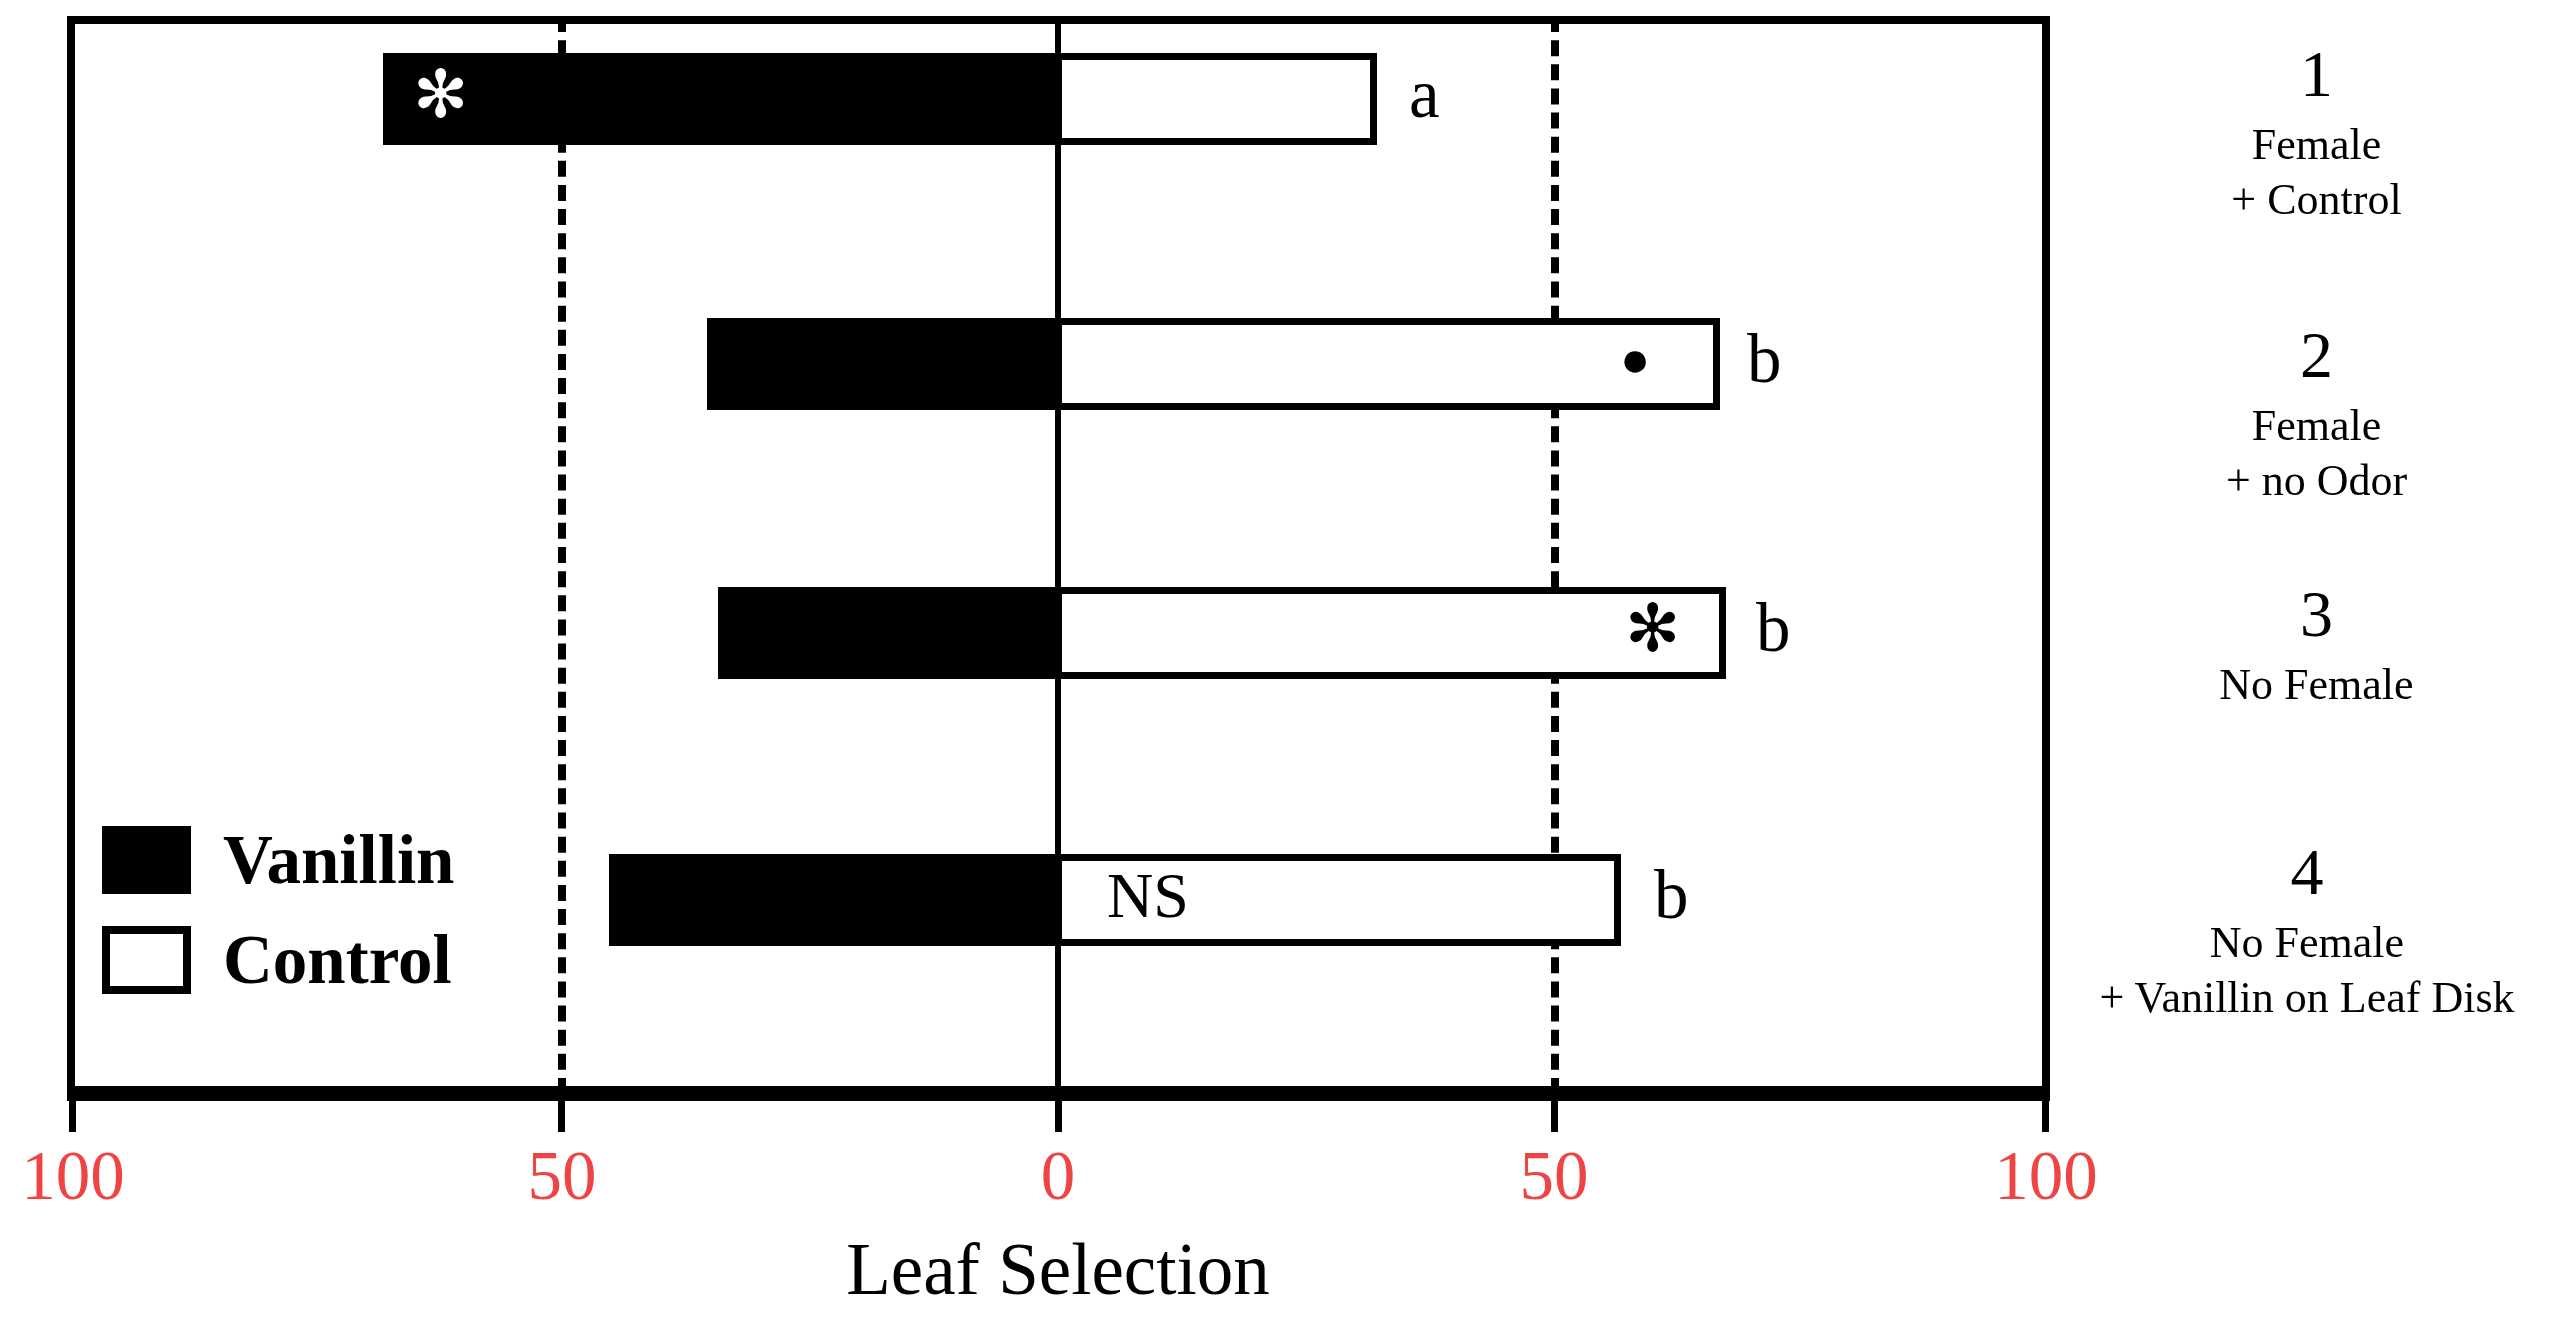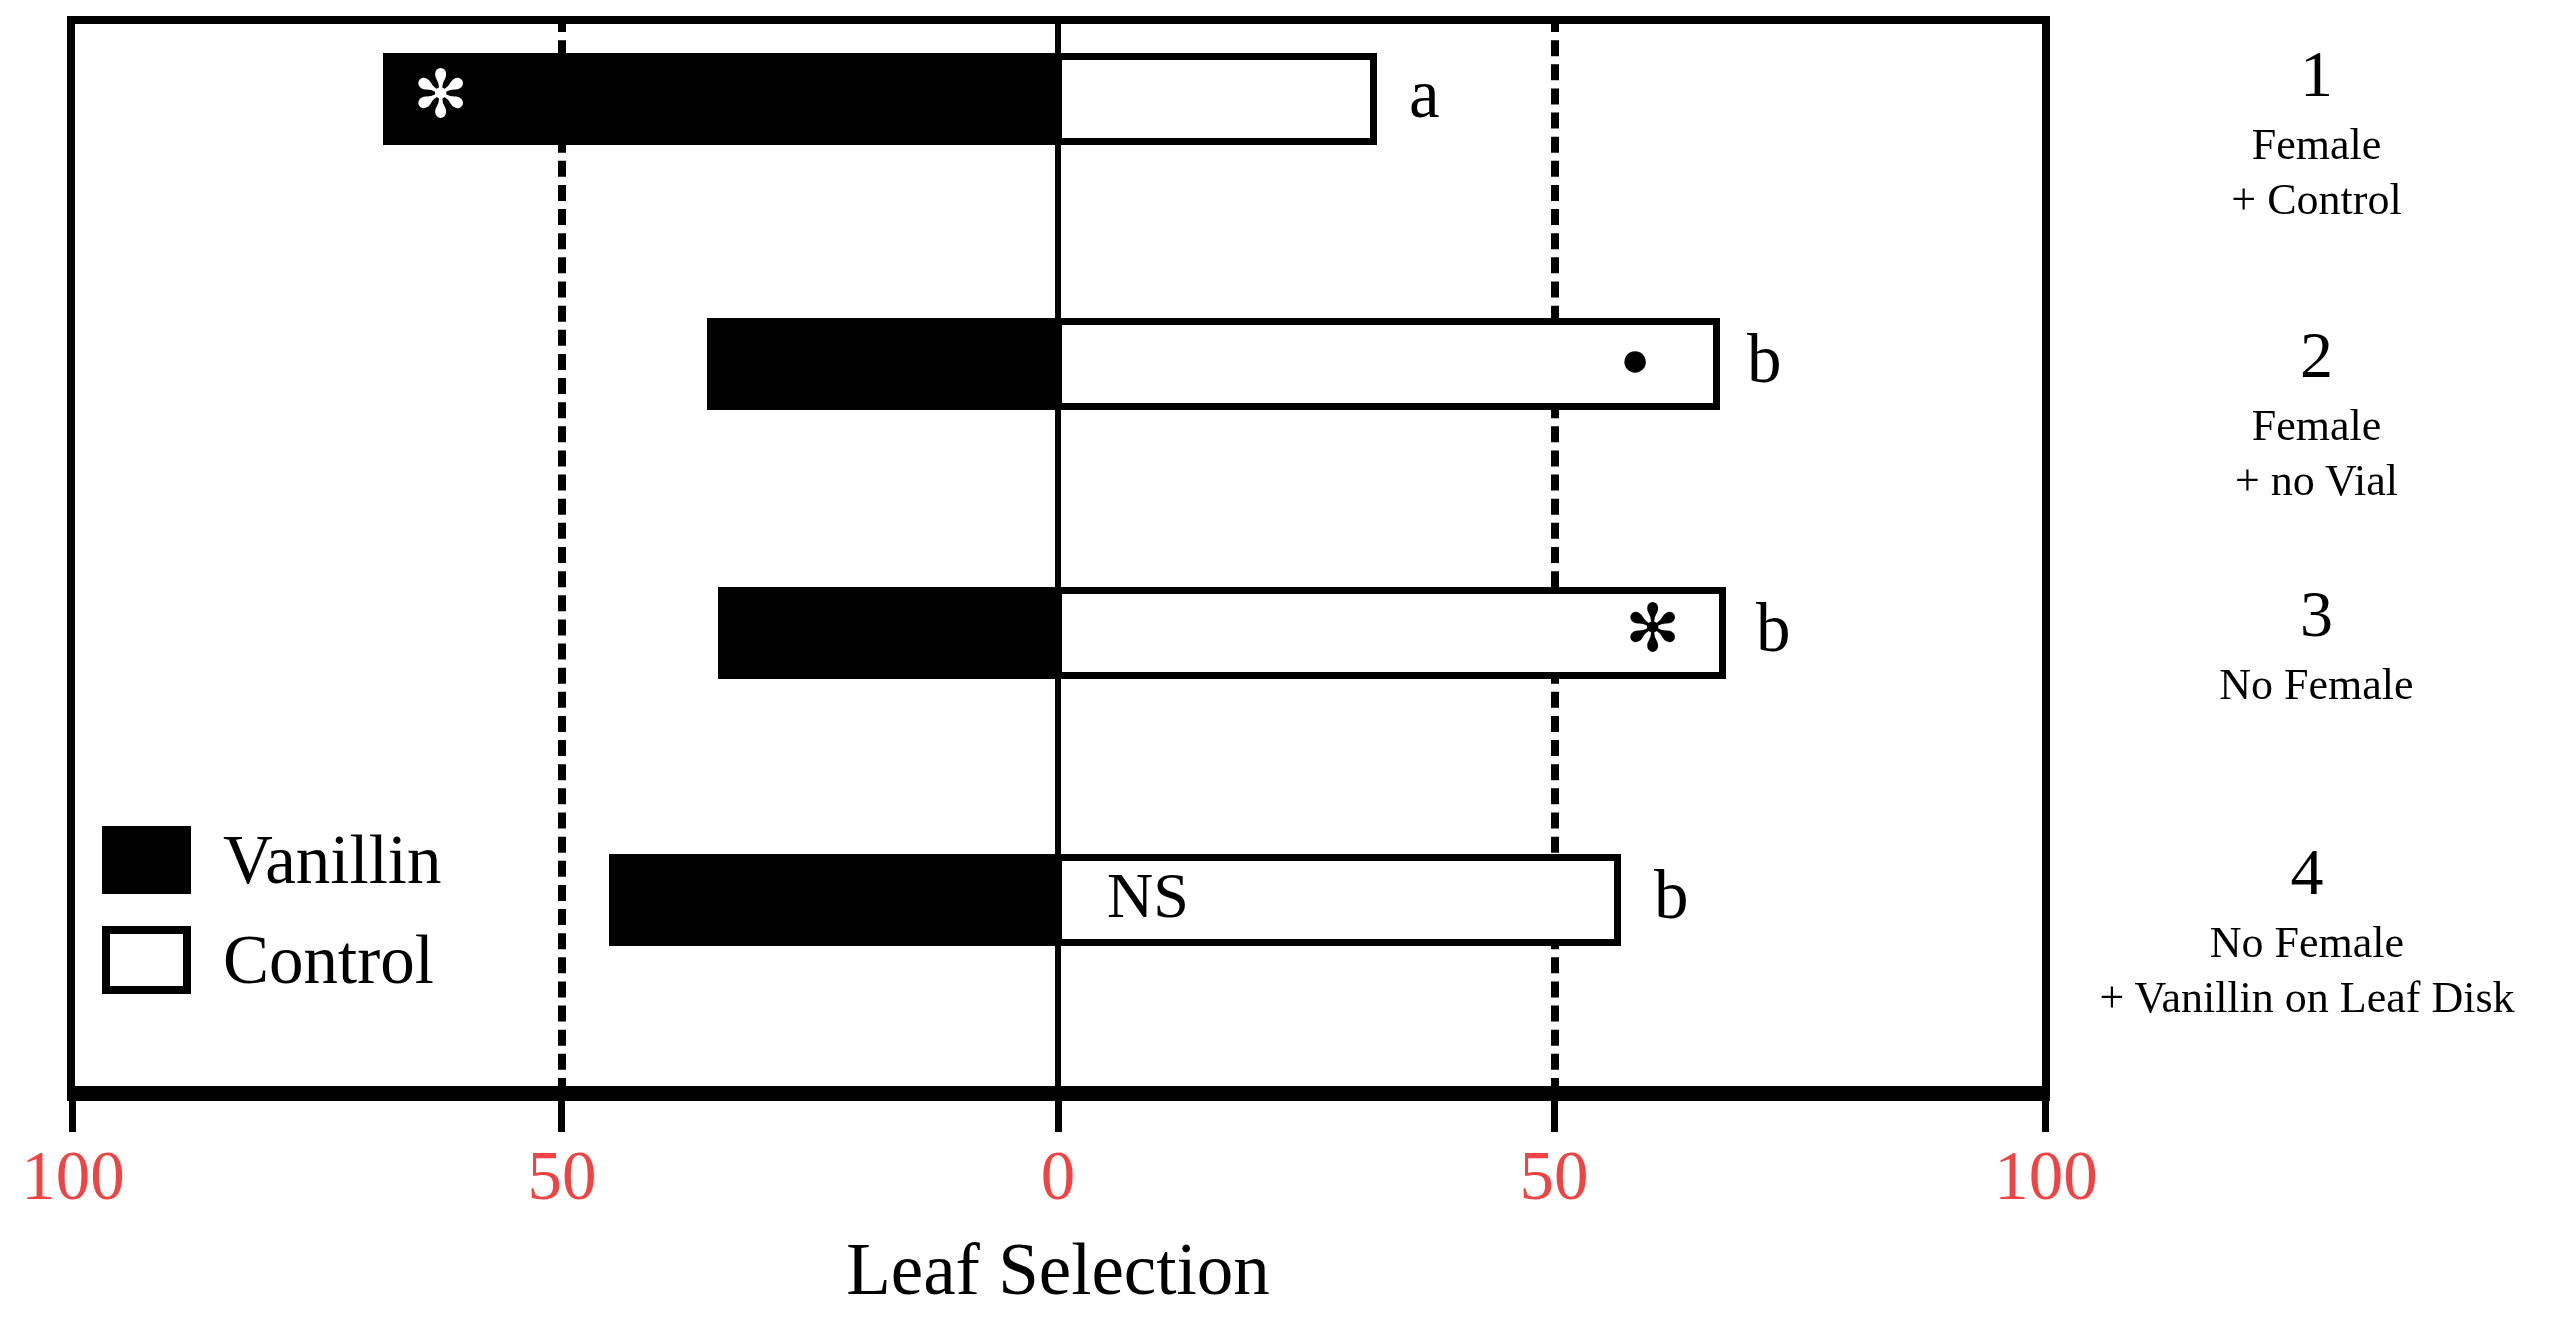--- a/index.html
+++ b/index.html
@@ -39,21 +39,21 @@
   .tick-label{
     position:absolute;top:1136px;font-size:69px;line-height:80px;
     text-align:center;color:#ef4444;transform:translateX(-50%);white-space:nowrap;
   }
   #x-axis-title{
     position:absolute;top:1227px;left:1058px;transform:translateX(-50%);
     font-size:73px;line-height:85px;color:#000;white-space:nowrap;
   }
 
   
-  #legend{position:absolute;left:102px;top:818px;}
+  #legend{position:absolute;left:102px;top:818px;font-weight:bold;}
   .legend-row{display:flex;align-items:center;height:84px;margin-bottom:16px;}
   .legend-swatch{width:89px;height:68px;box-sizing:border-box;border:8px solid #000;margin-right:32px;}
   .sw-filled{background:#000;}
   .sw-empty{background:#fff;}
   .legend-text{font-size:69px;line-height:71px;color:#000;white-space:nowrap;}
 
   
   #treatments{position:absolute;left:2063px;top:16px;width:507px;height:1078px;}
   .treatment{position:absolute;width:100%;text-align:center;color:#000;}
   .t-num{font-size:66px;line-height:76px;margin-bottom:5.3px;}
@@ -129,21 +129,21 @@
 
     <div class="treatment" style="top:19.6px;">
       <div class="t-num">1</div>
       <div class="t-line">Female</div>
       <div class="t-line">+ Control</div>
     </div>
 
     <div class="treatment" style="top:301px;">
       <div class="t-num">2</div>
       <div class="t-line">Female</div>
-      <div class="t-line">+ no Vial</div>
+      <div class="t-line">+ no Odor</div>
     </div>
 
     <div class="treatment" style="top:560px;">
       <div class="t-num">3</div>
       <div class="t-line">No Female</div>
     </div>
 
     <div class="treatment" style="top:818px;left:-36px;width:560px;">
       <div class="t-num">4</div>
       <div class="t-line">No Female</div>

